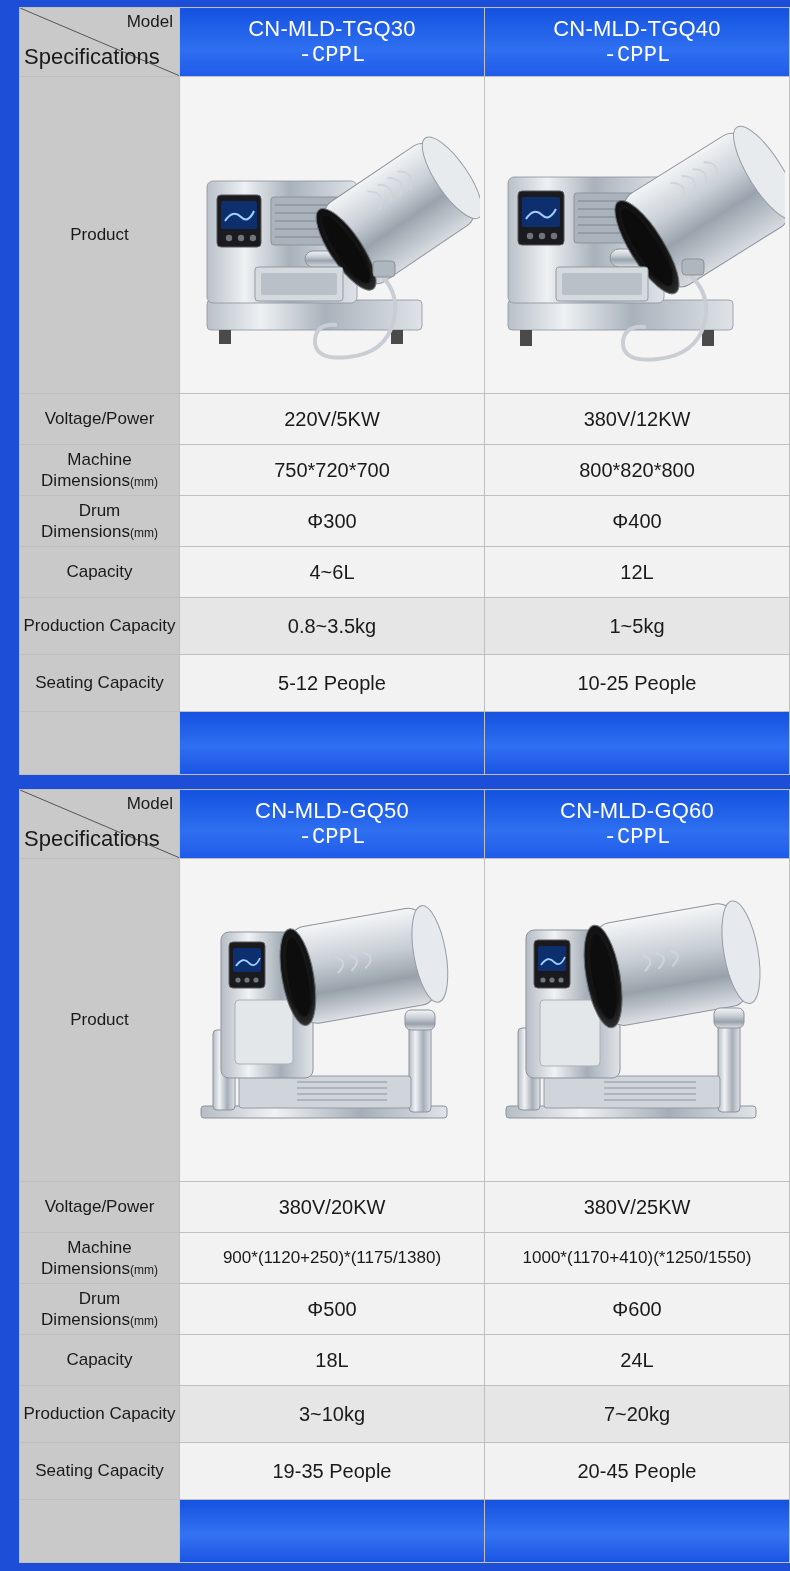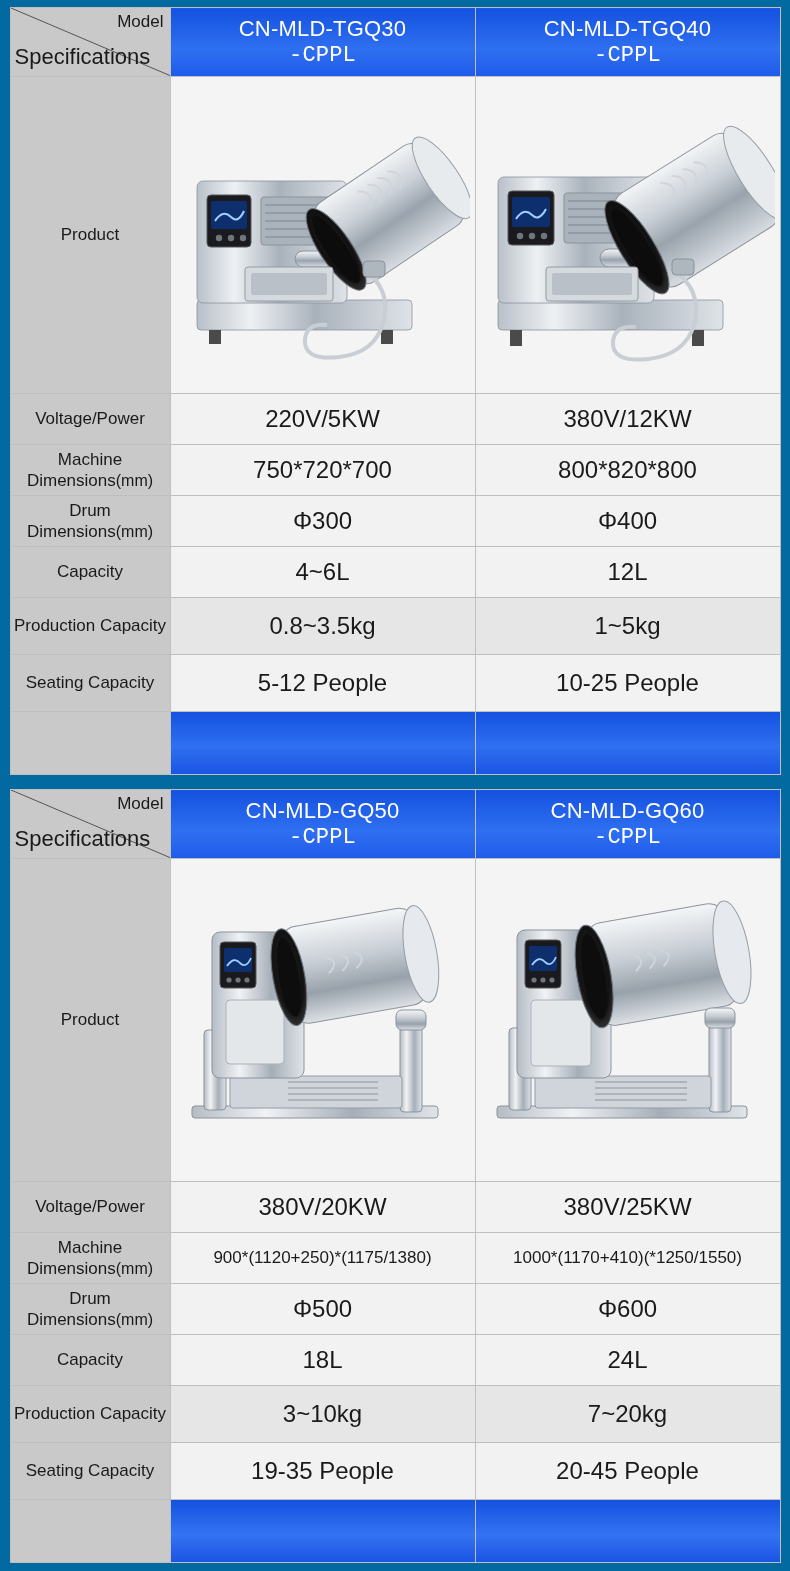--- a/index.html
+++ b/index.html
@@ -9,24 +9,24 @@
   }
   body {
     width: 790px;
     height: 1571px;
     font-family: "Liberation Sans", sans-serif;
     overflow: hidden;
   }
   .page {
     width: 790px;
     height: 1571px;
-    background: #0369a1;
+    background: #1d4ed8;
     display: flex;
     flex-direction: column;
-    align-items: center;
+    align-items: flex-end;
     box-sizing: border-box;
   }
   .spec-table {
     width: 770px;
     background: #ffffff;
     border-collapse: collapse;
     table-layout: fixed;
   }
   .spec-table.first { margin-top: 7px; }
   .spec-table.second { margin-top: 14px; }
@@ -79,26 +79,26 @@
   .hdr-model .l2 { display: block; font-family: Liberation Mono, monospace; }
 
   
   .label-cell {
     background: #c9c9c9;
     color: #1a1a1a;
     font-size: 17px;
     line-height: 1.25;
   }
   .label-cell .sub {
-    font-size: 16px;
+    font-size: 12px;
   }
   .value-cell {
     background: #f2f2f2;
     color: #1a1a1a;
-    font-size: 24px;
+    font-size: 20px;
   }
   .value-cell.shade {
     background: #e6e6e6;
   }
   .value-cell.small {
     font-size: 17px;
   }
   .product-cell {
     background: #f4f4f4;
     height: 316px;

